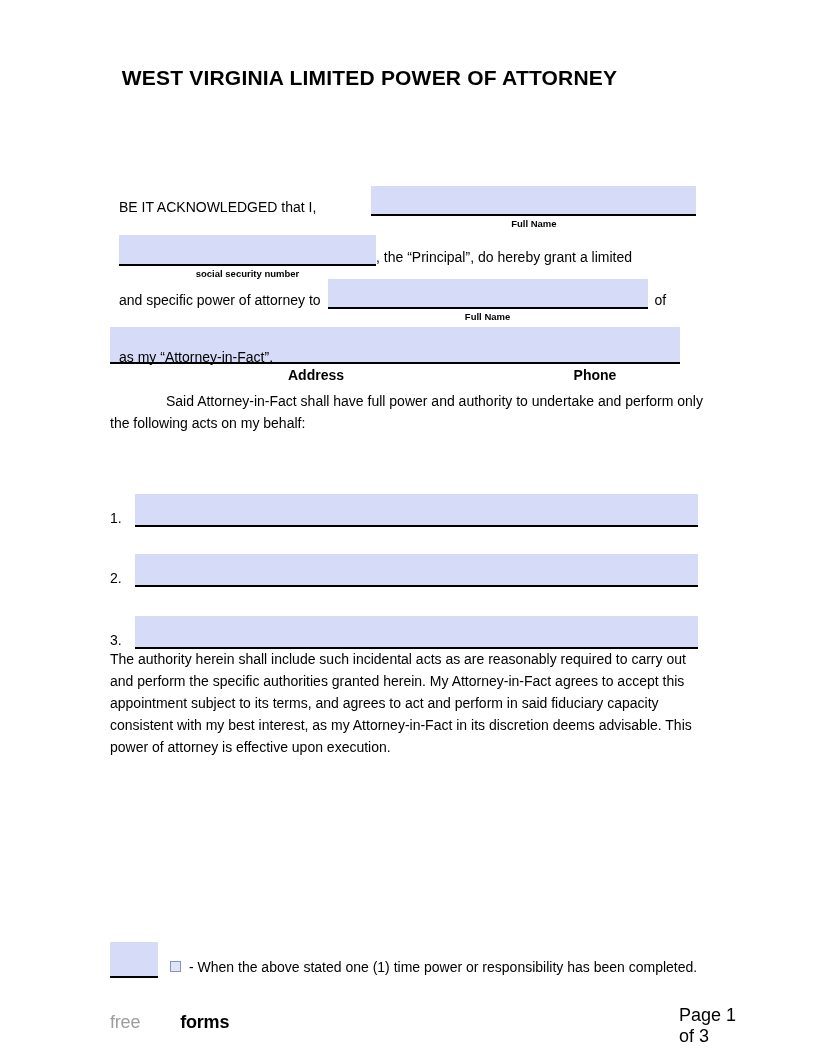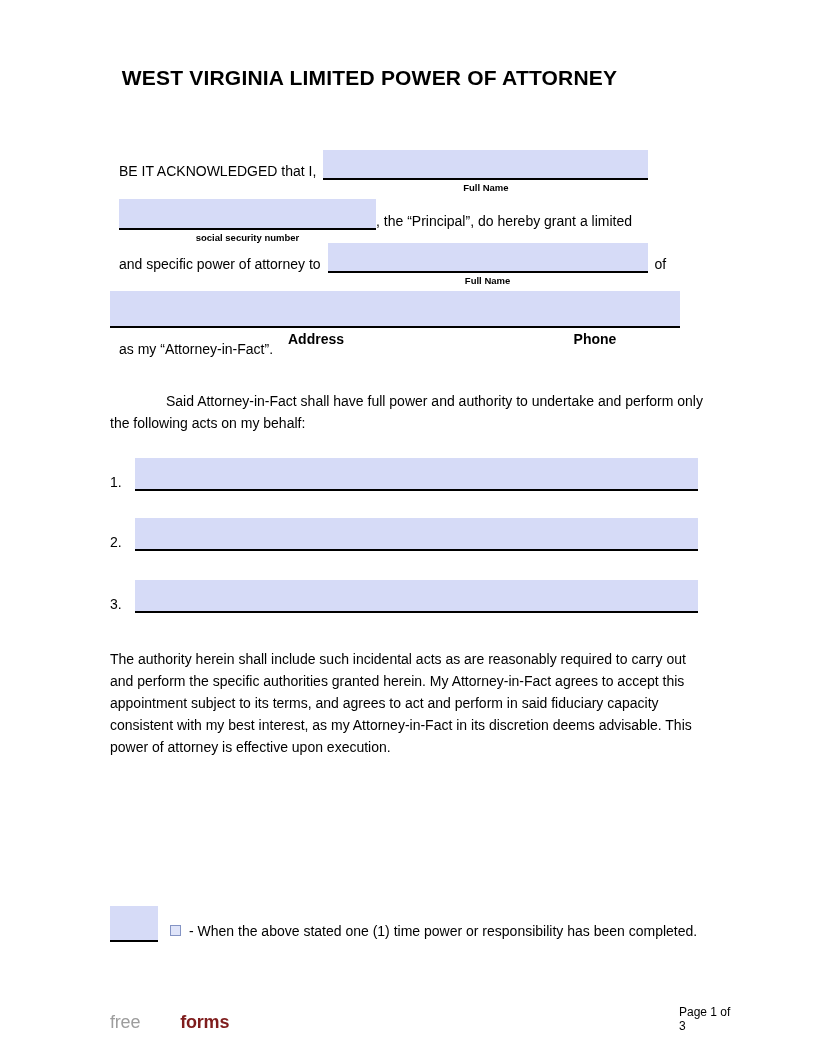--- a/index.html
+++ b/index.html
@@ -24,21 +24,21 @@
     letter-spacing: 0.2px;
   }
   .line {
     position: absolute;
     display: flex;
     align-items: flex-end;
     white-space: nowrap;
     font-size: 14px;
   }
   .txt { line-height: 17px; }
-  .fwrap { position: relative; display: inline-block; }
+  .fwrap { position: relative; display: inline-block; margin-top: 36px; }
   .fill {
     display: block;
     background: #d6dbf7;
     border: none;
     border-bottom: 2px solid #000000;
     outline: none;
     font-family: "Liberation Sans", "DejaVu Sans", sans-serif;
     font-size: 14px;
     padding: 0 4px;
     width: 100%;
@@ -103,36 +103,36 @@
     margin-right: 8px;
   }
   .footer-logo {
     position: absolute;
     left: 110px;
     top: 1012px;
     font-size: 18px;
     letter-spacing: -0.2px;
   }
   .logo-free { color: #9d9d9d; font-weight: 400; }
-  .logo-forms { color: #7f1d1d; font-weight: 700; padding-left: 40px; }
+  .logo-forms { color: #000000; font-weight: 700; padding-left: 40px; }
   .page-num {
     position: absolute;
     left: 679px;
     top: 1005px;
-    font-size: 12px;
+    font-size: 18px;
   }
 </style>
 </head>
 <body>
 
 <div class="page">
 
   <div class="title">WEST VIRGINIA LIMITED POWER OF ATTORNEY</div>
 
-  <div class="line" style="top:150px; left:119px;">
+  <div class="line" style="top:150px; left:119px;gap:48px;">
     <span class="txt" style="margin-right:7px;">BE IT ACKNOWLEDGED that I,</span>
     <span class="fwrap" style="width:325px; height:30px;">
       <input class="fill" type="text" aria-label="Full Name" style="">
       <span class="flabel">Full Name</span>
     </span>
   </div>
 
   <div class="line" style="top:199px; left:119px;">
     <span class="fwrap" style="width:257px; height:31px;">
       <input class="fill" type="text" aria-label="social security number" style="">
@@ -151,21 +151,21 @@
   </div>
 
   <div class="line" style="top:291px; left:110px;">
     <span class="fwrap" style="width:570px; height:37px;">
       <input class="fill" type="text" aria-label="Address" style="">
       <span class="flabel-abs" style="left:206px;">Address</span>
       <span class="flabel-abs" style="left:485px;">Phone</span>
     </span>
   </div>
 
-  <div class="line" style="top:341px; left:119px;align-items:center;">
+  <div class="line" style="top:349px; left:119px;align-items:center;">
     <span class="txt">as my “Attorney-in-Fact”.</span>
   </div>
 
   <div class="para" style="top:390px; width:600px; text-indent:56px;">Said Attorney-in-Fact shall have full power and authority to undertake and perform only the following acts on my behalf:</div>
 
   <div class="item" style="top:458px;">
     <span class="num">1.</span>
     <span class="fwrap" style="width:563px; height:33px;">
       <input class="fill" type="text" aria-label="Act 1" style="">
     </span>

